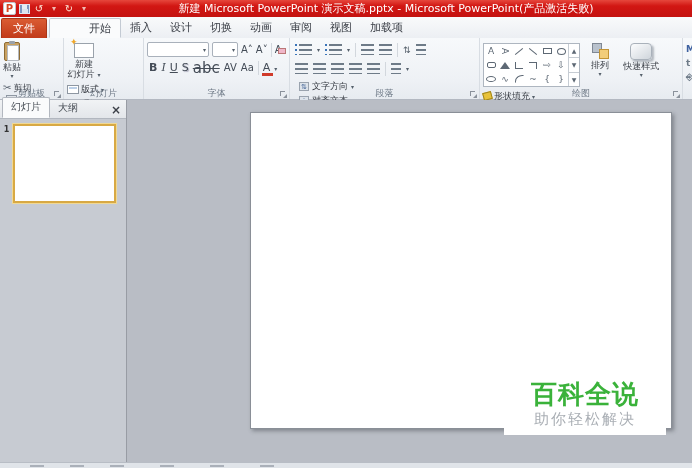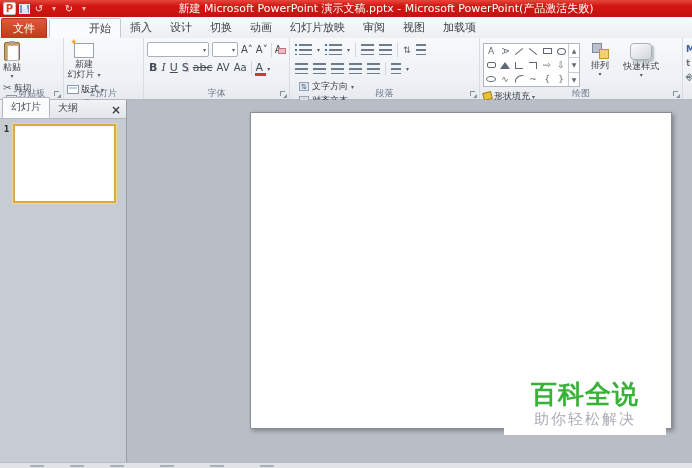--- a/index.html
+++ b/index.html
@@ -69,21 +69,21 @@
   
   .combo { display:inline-flex; align-items:center; justify-content:flex-end; height:15px; background:#fff;
     border:1px solid #a9b1bb; border-radius:2px; font-size:8px; color:#55606b; padding-right:2px; }
   .fontrow1 { display:flex; align-items:center; gap:3px; height:19px; }
   .fontrow2 { display:flex; align-items:center; gap:4px; height:18px; padding-left:2px; font-size:11px; color:#444c57; }
   .fbtn { line-height:14px; }
   .f-bold { font-weight:bold; }
   .f-italic { font-style:italic; font-family:"DejaVu Serif", serif; }
   .f-under { text-decoration:underline; }
   .f-shadow { text-shadow:1px 1px 1px #aab; }
-  .f-strike { text-decoration:line-through; font-size:11px; }
+  .f-strike { text-decoration:line-through; font-size:15px; }
   .f-small { font-size:10px; }
   .f-color { position:relative; line-height:12px; }
   .f-color:after { content:""; position:absolute; left:-1px; bottom:-2px; width:11px; height:3px; background:#d03a2a; }
   .vdiv { width:1px; height:14px; background:#d2d7dd; }
   .ic-grow { font-size:10px; color:#444c57; }
   .ic-clear { font-size:10px; color:#444c57; position:relative; }
   .ic-clear:after { content:""; position:absolute; right:-4px; bottom:1px; width:6px; height:4px; background:#f0b7c9; border:1px solid #b77; }
   
   .lines { width:13px; height:11px; background:repeating-linear-gradient(to bottom,#6e7b88 0 2px, transparent 2px 5px); }
   .lines-b { position:relative; margin-left:4px; }
@@ -165,21 +165,20 @@
     <div class="title-text">新建 Microsoft PowerPoint 演示文稿.pptx - Microsoft PowerPoint(产品激活失败)</div>
   </div>
 
   <div class="tabrow">
     <div class="tab tab-file">文件</div>
     <div class="tab tab-active">开始</div>
     <div class="tab">插入</div>
     <div class="tab">设计</div>
     <div class="tab">切换</div>
     <div class="tab">动画</div>
-    <div class="tab">幻灯片放映</div>
     <div class="tab">审阅</div>
     <div class="tab">视图</div>
     <div class="tab">加载项</div>
   </div>
 
   <div class="ribbon">
 
     <div class="rgroup" style="width:64px;">
       <div class="bigbtn">
         <span class="ic-paste"></span>

